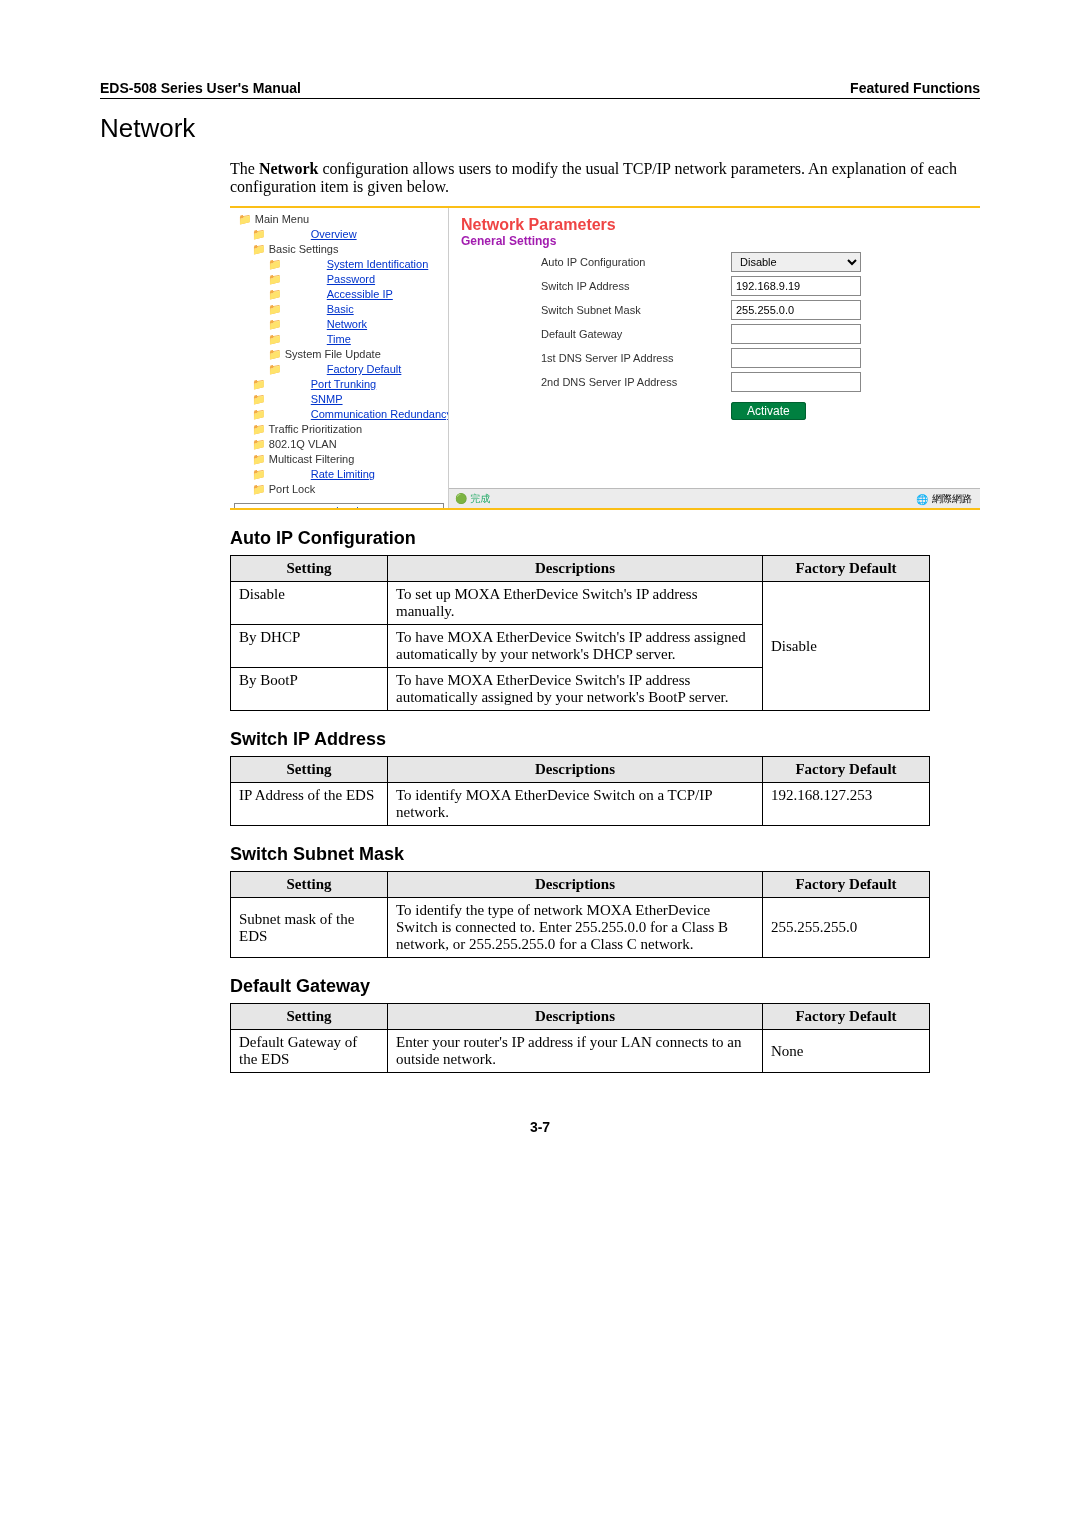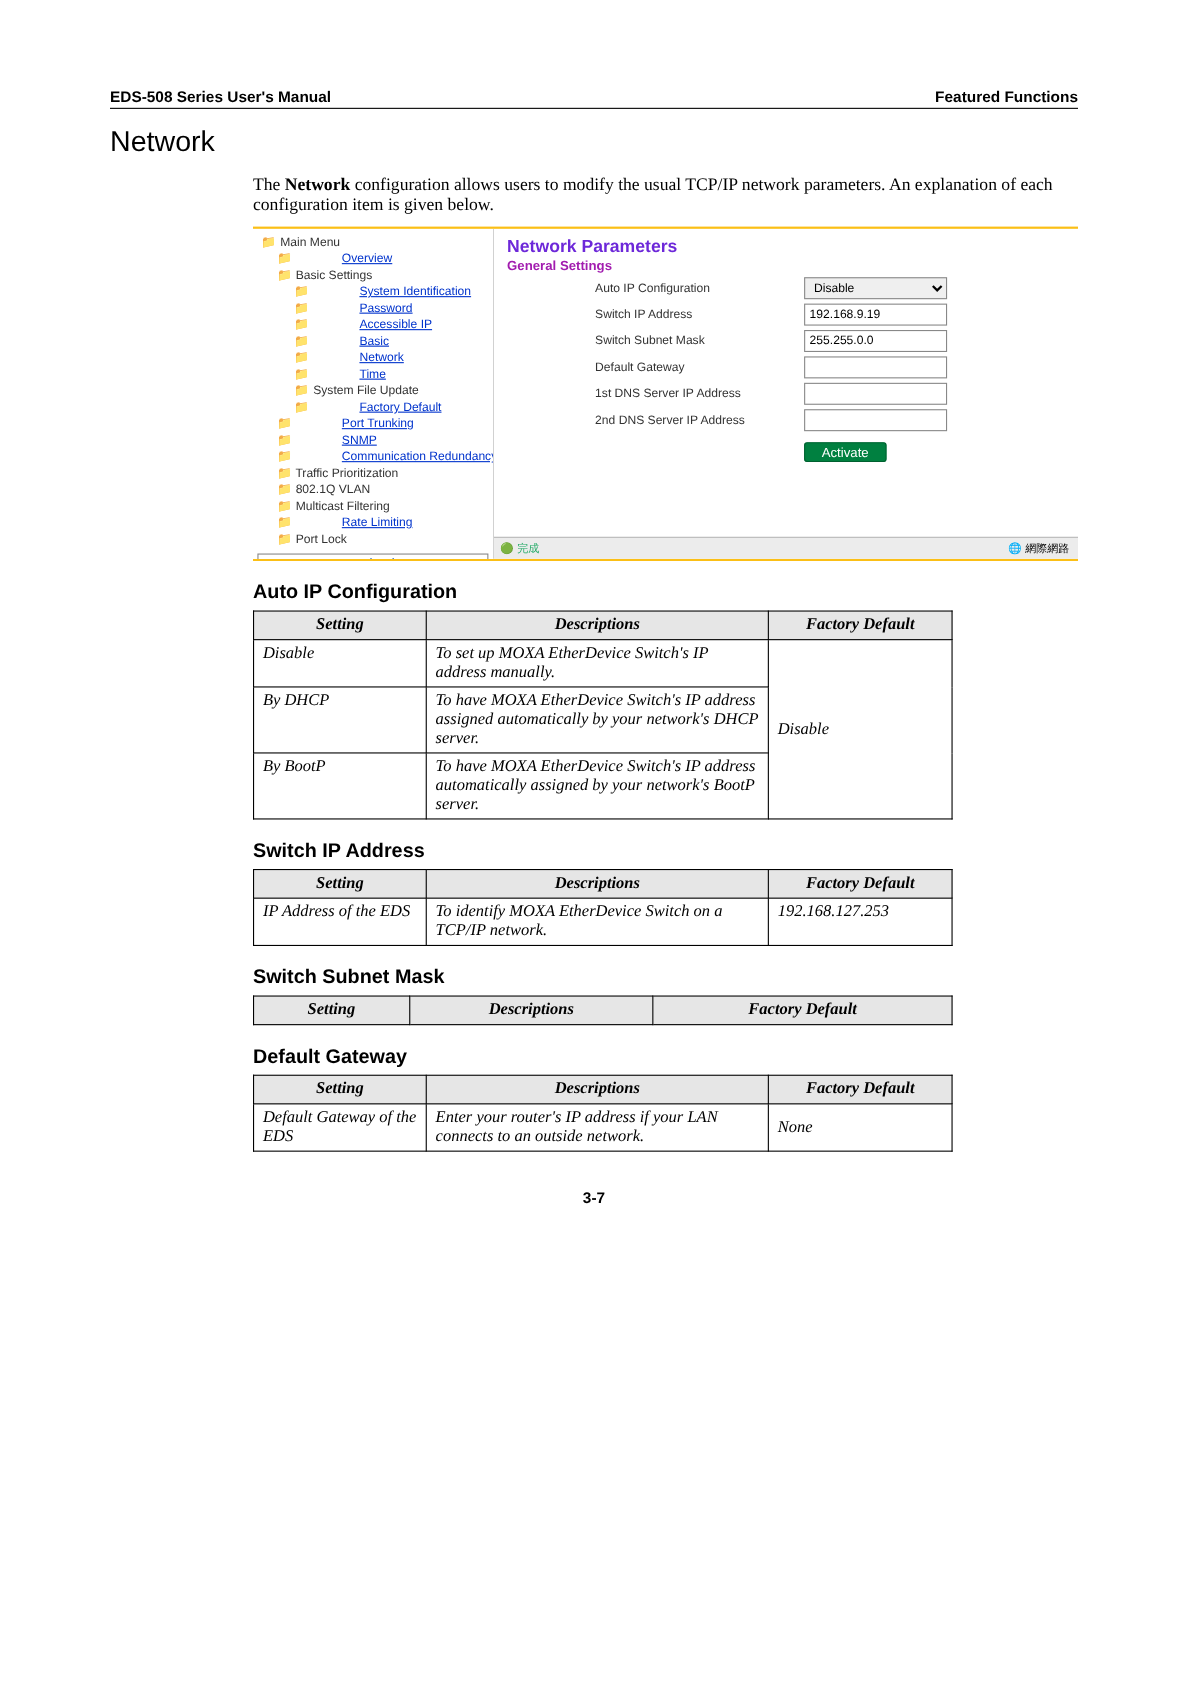--- a/index.html
+++ b/index.html
@@ -67,21 +67,21 @@
     font-family: Arial, sans-serif;
     text-align: center;
     font-size: 10px;
   }
   .shot-right {
     flex: 1;
     padding: 6px 12px;
     position: relative;
   }
   .shot-right h3 {
-    color: #6d28d9;
+    color: #ef4444;
     font-size: 16px;
     margin: 2px 0 0 0;
     font-family: Arial, sans-serif;
   }
   .shot-right .gen {
     color: #a21caf;
     font-weight: bold;
     font-size: 12px;
     margin-bottom: 4px;
   }
@@ -105,39 +105,38 @@
   h3.sub {
     font-family: Arial, sans-serif;
     font-weight: bold;
     font-size: 18px;
     margin: 18px 0 6px 0;
   }
 
   
   table.settings {
     border-collapse: collapse;
-    width: 636px;
-    font-style: italic;
+    width: 700px;
   }
   table.settings th, table.settings td {
     border: 1px solid #000;
     padding: 4px 8px;
     font-size: 15px;
     vertical-align: top;
   }
   table.settings th {
     background: #e6e6e6;
     text-align: center;
     font-weight: bold;
   }
   table.settings td.c0 { width: 140px; }
   table.settings td.c2 { width: 150px; }
   .vcenter { vertical-align: middle !important; }
 
-  .pagefoot { text-align:center; font-family: Arial, sans-serif; font-size:14px; font-weight:bold; margin-top:34px; }
+  .pagefoot { text-align:center; font-family: Arial, sans-serif; font-size:14px; font-weight:bold; margin-top:46px; }
 </style>
 </head>
 <body>
 
 <div class="hdr-row">
   <span>EDS-508 Series User's Manual</span>
   <span>Featured Functions</span>
 </div>
 
 <h2 class="section">Network</h2>
@@ -249,20 +248,25 @@
     </table>
 
   <h3 class="sub">Switch Subnet Mask</h3>
   <table class="settings">
     <tbody>
         <tr>
       <th>Setting</th>
       <th>Descriptions</th>
       <th>Factory Default</th>
     </tr>
+    <tr>
+      <td class="c0 vcenter">Subnet mask of the EDS</td>
+      <td>To identify the type of network MOXA EtherDevice Switch is connected to. Enter 255.255.0.0 for a Class B network, or 255.255.255.0 for a Class C network.</td>
+      <td class="c2 vcenter">255.255.255.0</td>
+    </tr>
   </tbody>
     </table>
 
   <h3 class="sub">Default Gateway</h3>
   <table class="settings">
     <tbody>
         <tr>
       <th>Setting</th>
       <th>Descriptions</th>
       <th>Factory Default</th>

